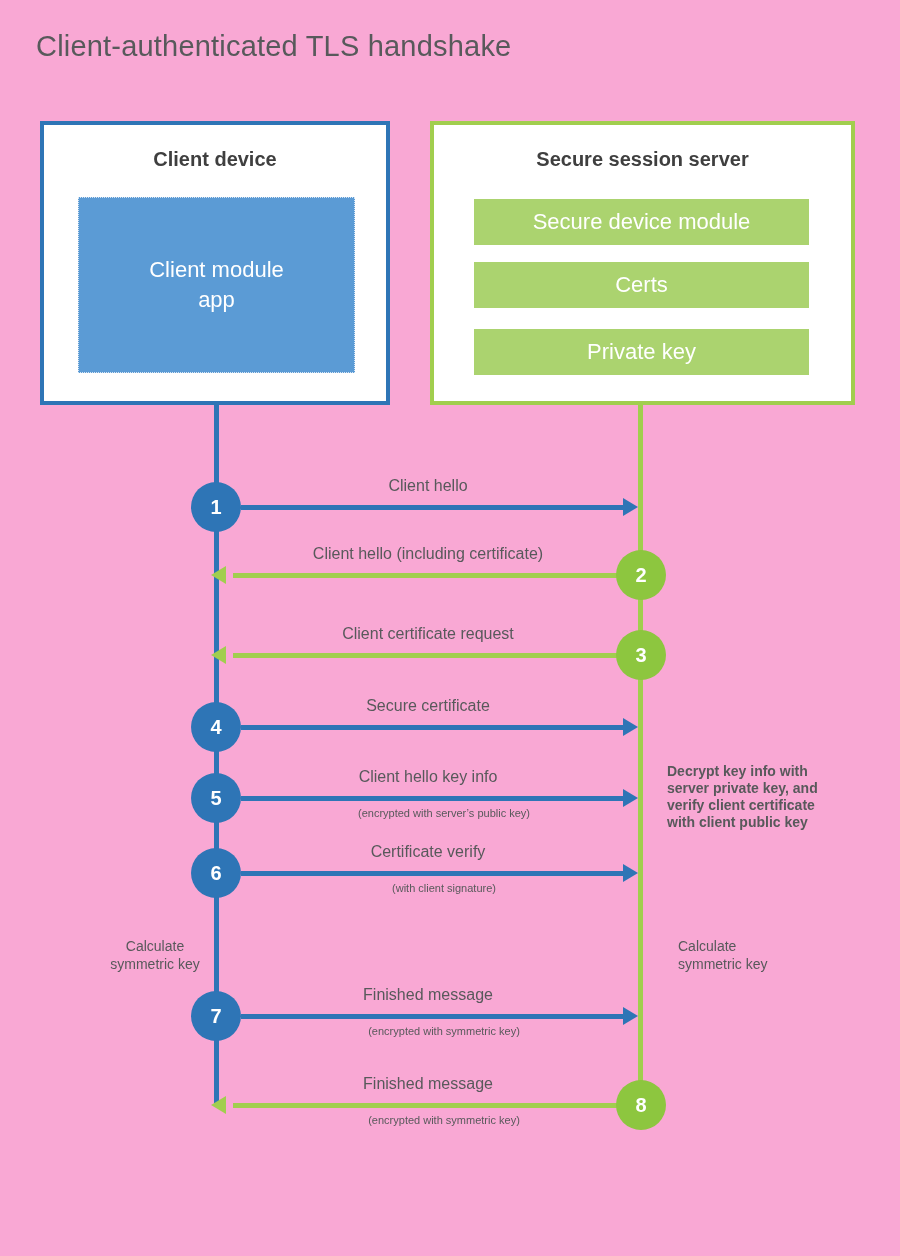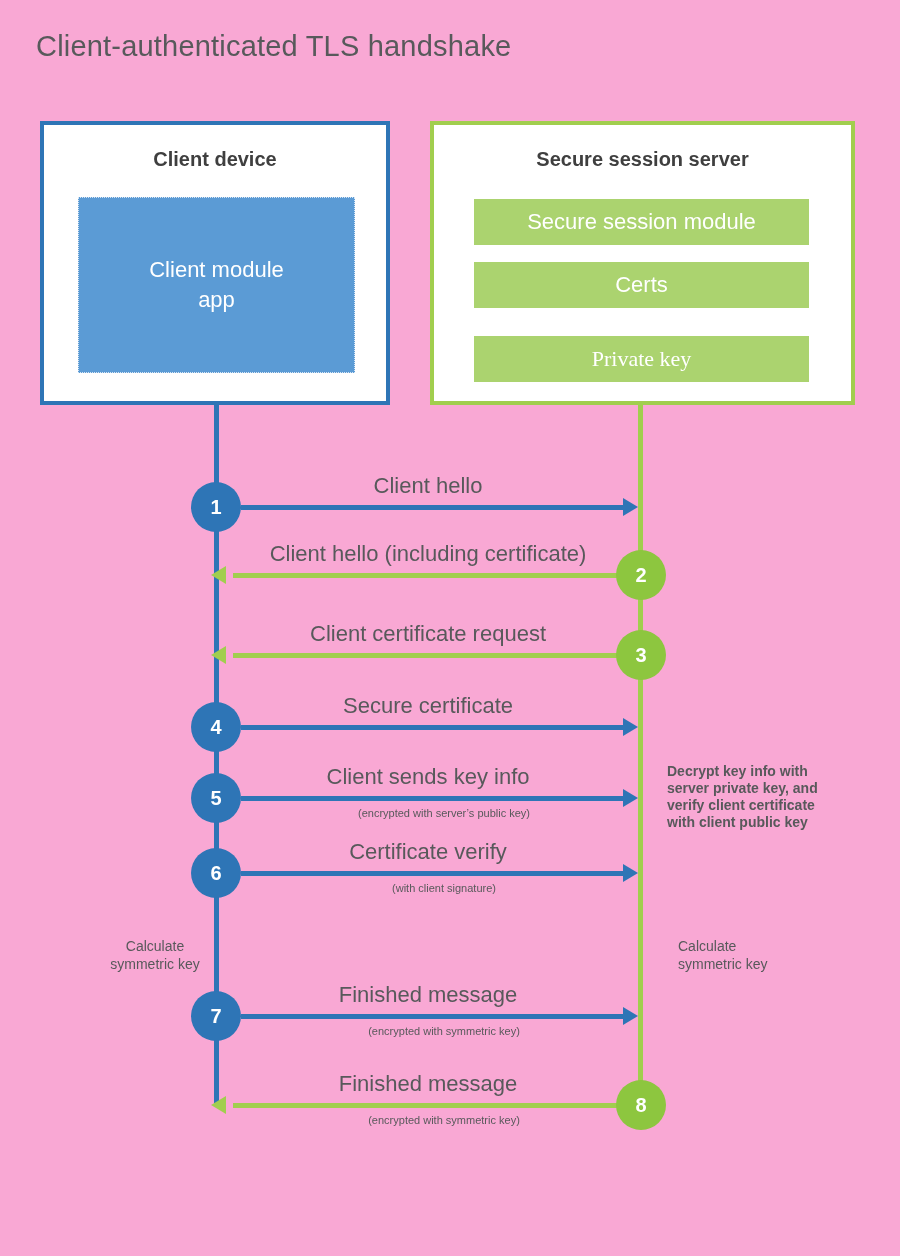--- a/index.html
+++ b/index.html
@@ -15,21 +15,21 @@
   .actor.server{left:430px;width:425px;border:4px solid var(--green_line);}
   .actor-title{position:absolute;left:0;top:23px;width:100%;text-align:center;
                font-size:20px;font-weight:700;color:var(--heading);}
   .app-rect{position:absolute;left:34px;top:72px;width:277px;height:176px;box-sizing:border-box;
             background:var(--blue_fill);border:1px dotted #d7e6f5;
             display:flex;align-items:center;justify-content:center;text-align:center;
             color:#fff;font-size:22px;font-weight:300;line-height:30px;white-space:pre-line;}
   .module-bar{position:absolute;left:40px;width:335px;height:46px;background:var(--green_fill);
               display:flex;align-items:center;justify-content:center;color:#fff;
               font-size:22px;font-weight:300;}
-  .module-bar.m0{top:74px;} .module-bar.m1{top:137px;} .module-bar.m2{top:211px;font-family:Liberation Serif, serif;}
+  .module-bar.m0{top:74px;} .module-bar.m1{top:137px;} .module-bar.m2{top:204px;}
 
   
   .lifeline{position:absolute;top:405px;width:5px;z-index:1;}
   .lifeline.blue{left:214px;height:698px;background:var(--blue);}
   .lifeline.green{left:638px;height:702px;background:var(--green_line);}
 
   
   .step{position:absolute;left:0;width:900px;height:0;z-index:2;}
   .node{position:absolute;top:-25px;width:50px;height:50px;border-radius:50%;
         display:flex;align-items:center;justify-content:center;
@@ -39,21 +39,21 @@
   .shaft{position:absolute;top:-2px;height:5px;z-index:2;}
   .shaft.blue{background:var(--blue);}
   .shaft.green{background:var(--green_line);}
   .shaft.right{left:241px;width:383px;}
   .shaft.left{left:233px;width:384px;}
   .head{position:absolute;top:-9px;width:0;height:0;z-index:2;
         border-top:9px solid transparent;border-bottom:9px solid transparent;}
   .head.right{left:623px;border-left:15px solid var(--blue);}
   .head.left{left:211px;border-right:15px solid var(--green_line);}
   .msg{position:absolute;left:228px;width:400px;top:-33px;text-align:center;
-       font-size:22px;line-height:24px;color:var(--text);}
+       font-size:16px;line-height:24px;color:var(--text);}
   .sub{position:absolute;left:244px;width:400px;top:9px;text-align:center;
        font-size:11px;color:var(--text);}
 
   
   .note{position:absolute;font-size:14px;line-height:17px;color:var(--text);z-index:2;}
   .note.decrypt{left:667px;top:763px;width:162px;text-align:left;font-weight:bold;}
   .note.calc-left{left:100px;top:937px;width:110px;text-align:center;white-space:pre-line;line-height:18px;}
   .note.calc-right{left:678px;top:937px;width:130px;text-align:left;white-space:pre-line;line-height:18px;}
 </style>
 </head>
@@ -64,21 +64,21 @@
   <div class="page-title">Client-authenticated TLS handshake</div>
 
   <div class="actor client">
     <div class="actor-title">Client device</div>
     <div class="app-rect">Client module
 app</div>
   </div>
 
   <div class="actor server">
     <div class="actor-title">Secure session server</div>
-    <div class="module-bar m0">Secure session module</div>
+    <div class="module-bar m0">Secure device module</div>
     <div class="module-bar m1">Certs</div>
     <div class="module-bar m2">Private key</div>
   </div>
 
   <div class="lifeline blue"></div>
   <div class="lifeline green"></div>
 
   <div class="step" style="top:507px">
     <div class="node blue">
         <span>1</span>
@@ -114,21 +114,21 @@
     <div class="head right"></div>
     <div class="msg">Secure certificate</div>
   </div>
 
   <div class="step" style="top:798px">
     <div class="node blue">
         <span>5</span>
       </div>
     <div class="shaft blue right"></div>
     <div class="head right"></div>
-    <div class="msg">Client sends key info</div>
+    <div class="msg">Client hello key info</div>
     <div class="sub">(encrypted with server’s public key)</div>
   </div>
 
   <div class="step" style="top:873px">
     <div class="node blue">
         <span>6</span>
       </div>
     <div class="shaft blue right"></div>
     <div class="head right"></div>
     <div class="msg">Certificate verify</div>

